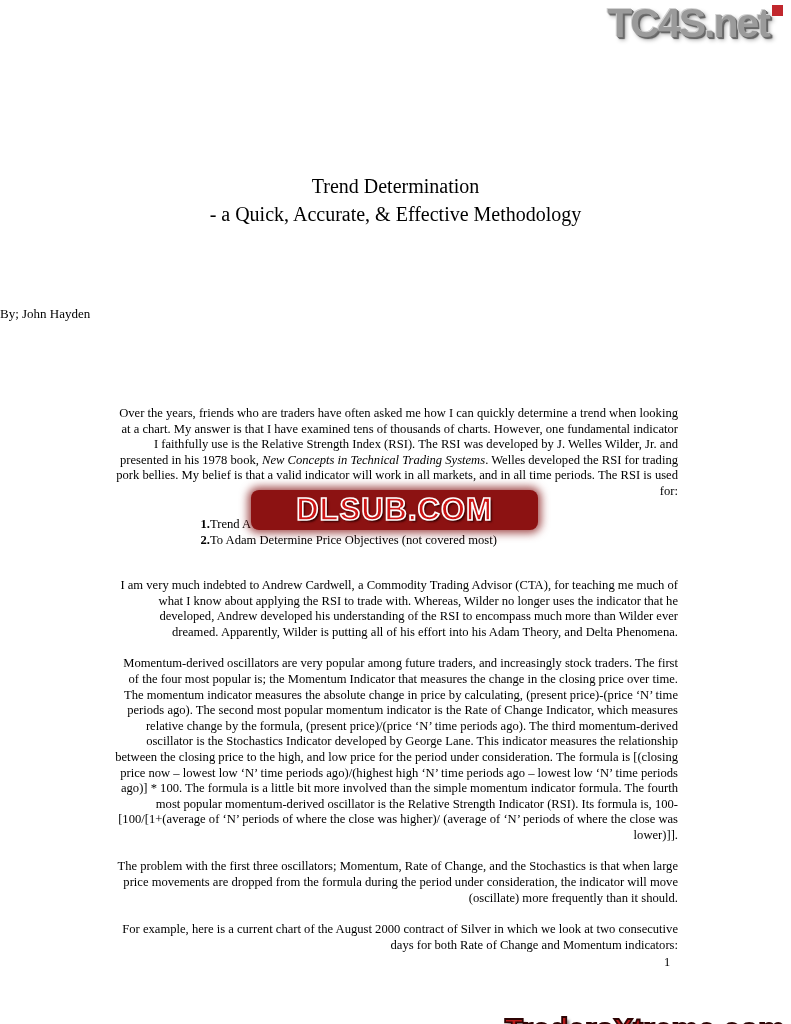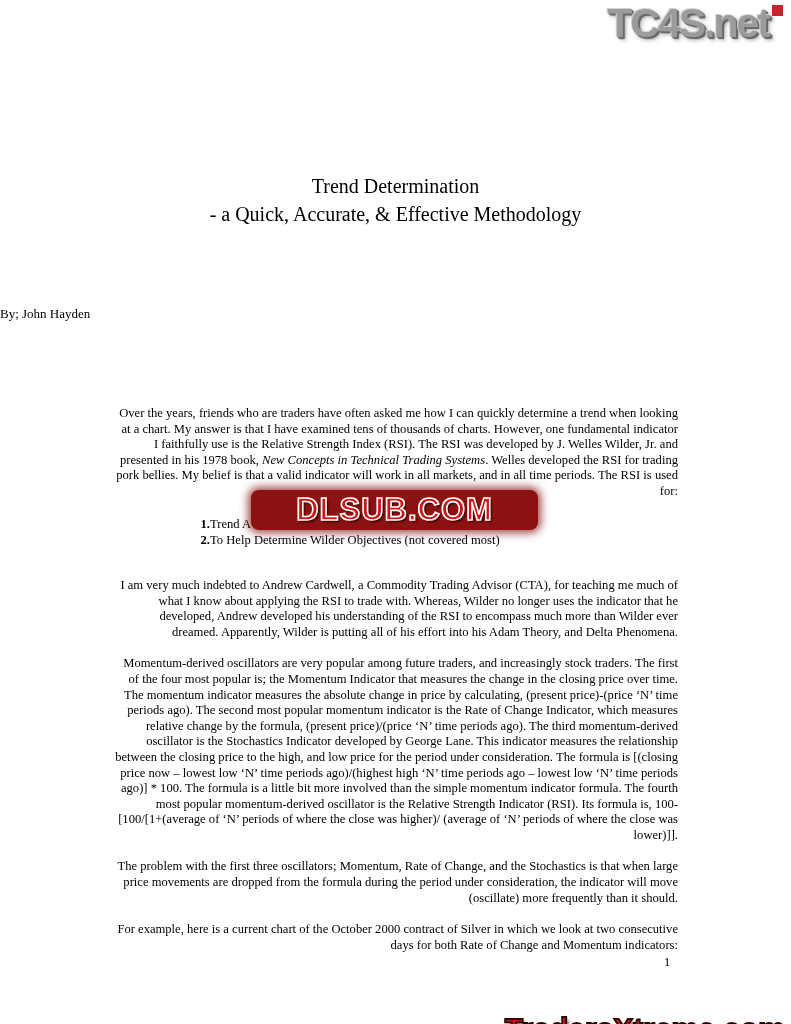--- a/index.html
+++ b/index.html
@@ -137,31 +137,31 @@
 
     <p><span>Over the years, friends who are traders have often asked me how I can quickly determine a trend when looking at a chart. My answer is that I have examined tens of thousands of charts. However, one fundamental indicator I faithfully use is the Relative Strength Index (RSI). The RSI was developed by J. Welles Wilder, Jr. and presented in his 1978 book, </span><span class="it">New Concepts in Technical Trading Systems</span><span>. Welles developed the RSI for trading pork bellies. My belief is that a valid indicator will work in all markets, and in all time periods.  The RSI is used for:</span></p>
 
     <div class="list">
       <div class="list-row">
         <span class="list-num">1.</span>
         <span class="b">Trend A</span>
       </div>
       <div class="list-row">
         <span class="list-num">2.</span>
-        <span><span class="b">To Help Determine Wilder Objectives</span><span> (not covered most)</span></span>
+        <span><span class="b">To Adam Determine Price Objectives</span><span> (not covered most)</span></span>
       </div>
     </div>
 
     <p>I am very much indebted to Andrew Cardwell, a Commodity Trading Advisor (CTA), for teaching me much of what I know about applying the RSI to trade with. Whereas, Wilder no longer uses the indicator that he developed, Andrew developed his understanding of the RSI to encompass much more than Wilder ever dreamed. Apparently, Wilder is putting all of his effort into his Adam Theory, and Delta Phenomena.</p>
 
     <p><span>Momentum-derived oscillators are very popular among future traders, and increasingly stock traders. The first of the four most popular is; the </span><span class="u">Momentum Indicator</span><span> that measures the change in the closing price over time. The momentum indicator measures the absolute change in price by calculating,  (present price)-(price ‘N’ time periods ago). The second most popular momentum indicator is the </span><span class="u">Rate of Change Indicator</span><span>, which measures relative change by the formula, (present price)/(price ‘N’ time periods ago). The third momentum-derived oscillator is the </span><span class="u">Stochastics Indicator</span><span> developed by George Lane. This indicator measures the relationship between the closing price to the high, and low price for the period under consideration. The formula is [(closing price now – lowest low ‘N’ time periods ago)/(highest high ‘N’ time periods ago – lowest low ‘N’ time periods ago)] * 100. The formula is a little bit more involved than the simple momentum indicator formula. The fourth most popular momentum-derived oscillator is the </span><span class="u">Relative Strength Indicator (RSI)</span><span>. Its formula is, 100-[100/[1+(average of ‘N’ periods of where the close was higher)/ (average of ‘N’ periods of where the close was lower)]].</span></p>
 
     <p>The problem with the first three oscillators; Momentum, Rate of Change, and the Stochastics is that when large price movements are dropped from the formula during the period under consideration, the indicator will move (oscillate) more frequently than it should.</p>
 
-    <p>For example, here is a current chart of the October 2000 contract of Silver in which we look at two consecutive days for both Rate of Change and Momentum indicators:</p>
+    <p>For example, here is a current chart of the August 2000 contract of Silver in which we look at two consecutive days for both Rate of Change and Momentum indicators:</p>
 
   </div>
 
   <div class="watermark">
     <span class="watermark-text">DLSUB.COM</span>
   </div>
 
   <div class="page-number">1</div>
 
   <div class="bottom-logo">TradersXtreme.com</div>

